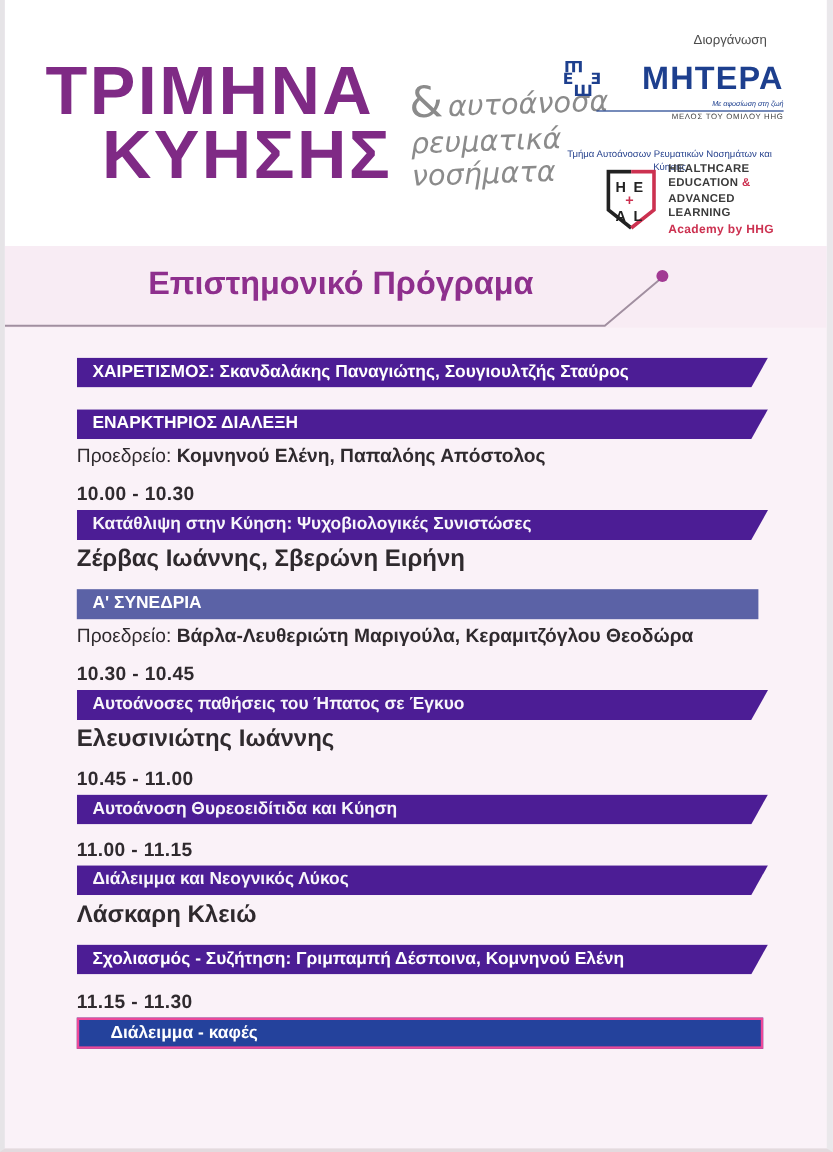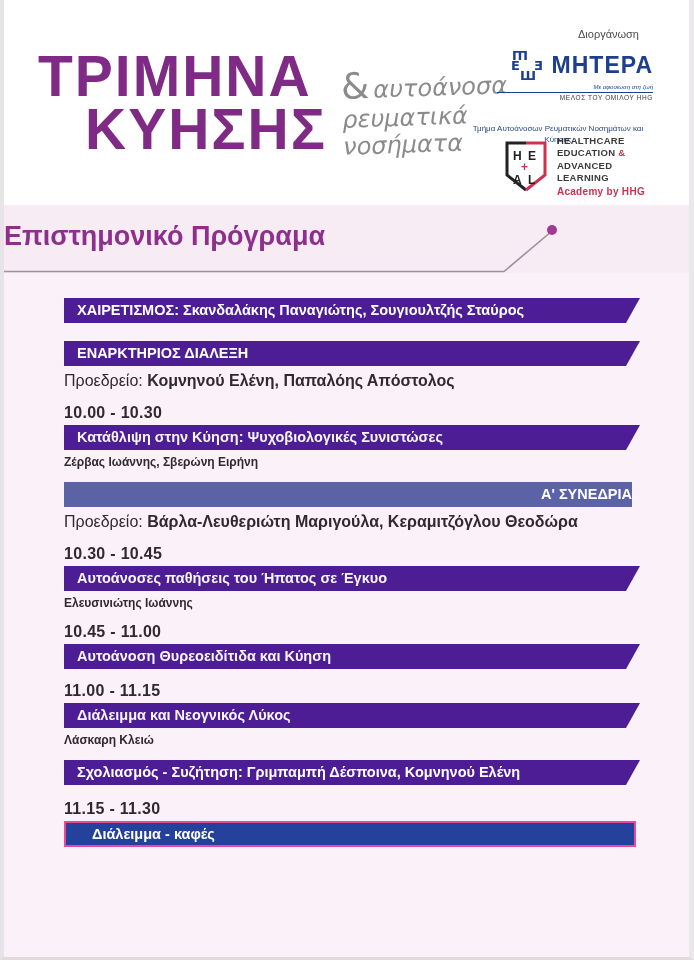--- a/index.html
+++ b/index.html
@@ -20,60 +20,60 @@
 
   .hand-block { position:absolute; left:338px; top:64px; color:#8b8b8b;
     font-family:"DejaVu Sans", sans-serif; font-style:italic; transform:rotate(-2deg);
     font-size:24px; line-height:1.12; }
   .hand-amp { font-size:36px; margin-right:4px; font-style:normal; }
 
   .organizer-label { position:absolute; top:28px; right:50px; font-size:11px; color:#4c4c4c; }
 
   .mitera { position:absolute; top:47px; right:36px; width:205px; }
   .mitera-row { display:flex; align-items:center; justify-content:flex-end; gap:6px; }
-  .mitera-name { font-size:23px; font-weight:700; color:#1d3f8e; letter-spacing:1px; }
+  .mitera-name { font-size:27px; font-weight:700; color:#1d3f8e; letter-spacing:1px;margin-left:25px; }
   .mitera-sub { width:156px; margin-left:auto; margin-top:1px; }
   .mitera-tagline { font-size:6px; font-style:italic; color:#1d3f8e; text-align:right; }
   .mitera-rule { border:none; border-top:1.5px solid #1d3f8e; margin:2px 0 1px 0; }
   .mitera-member { font-size:6.5px; color:#3c3c3c; letter-spacing:0.6px; text-align:right; }
   .mitera-dept { margin-top:23px; margin-left:auto; width:190px; font-size:8px; line-height:1.35;
     color:#2a458f; text-align:center; }
 
   .heal { position:absolute; top:135px; right:44px; display:flex; align-items:center; gap:9px; }
   .heal-text { font-size:9.5px; font-weight:700; color:#3b3b3b; letter-spacing:0.3px; line-height:1.3; }
   .heal-red { color:#cc3150; }
   .heal-academy { font-size:10px; font-weight:700; color:#cc3150; margin-top:1px; }
 
   
   .band { position:absolute; top:205px; left:0; right:0; height:68px; background:#f8ecf4; }
-  .band-title { position:absolute; top:16px; left:0; width:560px; 
+  .band-title { position:absolute; top:16px; left:0; width:560px; text-align:center;
     font-size:27px; font-weight:700; color:#8e2f8d; }
   .band-svg { position:absolute; top:0; left:0; }
 
   
   .program { position:absolute; top:273px; left:0; right:0; bottom:0; padding:25px 0 0 60px; color:#2f2a2e; }
 
   .banner { width:576px; height:25px; line-height:25px; padding-left:13px;
     color:#ffffff; font-size:14.5px; font-weight:700;
     clip-path:polygon(0 0, 100% 0, calc(100% - 14px) 100%, 0 100%); }
   .banner.purple { background:#4c1d95; }
   .banner.mauve  { background:#4c1d95; color:rgba(255,255,255,0.96); font-weight:700; }
   .banner-slate { width:568px; height:25px; line-height:25px; padding-left:13px;
-    background:#5b62a6; color:#fff; font-size:14.5px; font-weight:700;text-align:right; }
+    background:#5b62a6; color:#fff; font-size:14.5px; font-weight:700; }
   .blue-bar { width:572px; height:26px; line-height:22px; padding-left:26px;
     background:#24429c; border:2px solid #ec4899; color:#fff; font-size:14.5px; font-weight:700; }
 
   .mb-b1 { margin-bottom:18px; }
   .mb-b2 { margin-bottom:6px; }
   .chairs { font-size:16px; margin-bottom:14px; }
   .chairs b { font-weight:700; }
   .talk { margin-bottom:13px; }
   .talk-time, .break-time { font-size:16px; font-weight:700; letter-spacing:0.3px; margin-bottom:3px; }
   .talk .banner { margin-bottom:5px; }
-  .talk-speakers { font-size:12px; font-weight:700; }
+  .talk-speakers { font-size:20px; font-weight:700; }
   .discussion { margin-top:4px; margin-bottom:15px; }
   .mb-slate { margin-bottom:6px; }
 </style>
 </head>
 <body>
 
 <div class="page">
 
   <header class="top">
 

